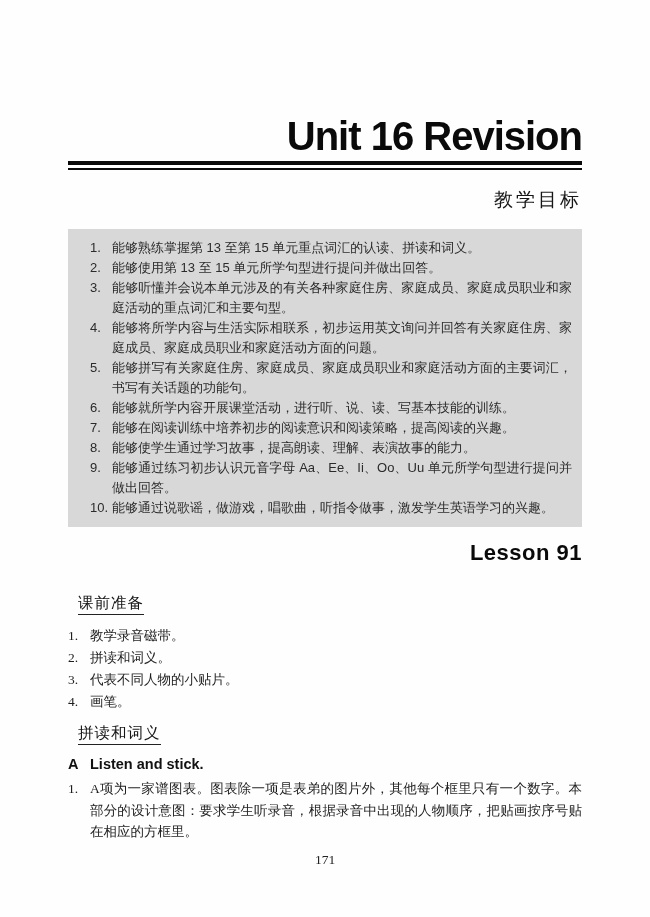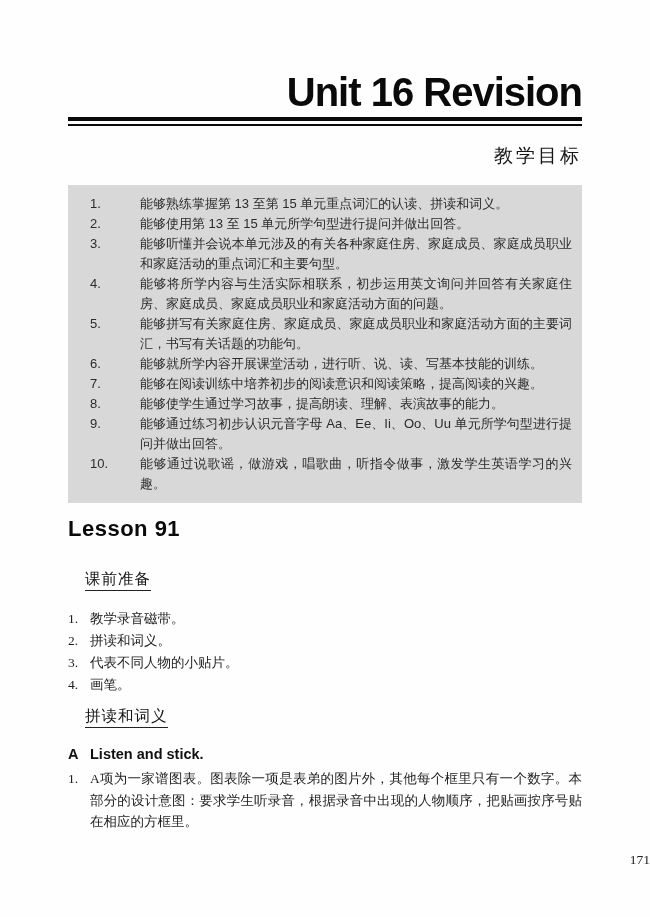--- a/index.html
+++ b/index.html
@@ -6,23 +6,23 @@
   .page{
     position:relative;
     width:650px;height:917px;
     background:#fefefe;
     color:#1e1e1e;
     font-family:"Liberation Serif",serif;
     overflow:hidden;
   }
   .content{
     position:absolute;
-    left:68px;top:8px;
+    left:68px;top:0;
     width:514px;
-    padding-top:64px;
+    padding-top:116px;
   }
   
   .unit-title{
     margin:0;
     font-family:"Liberation Sans",sans-serif;
     font-weight:bold;
     font-size:40px;
     line-height:40px;
     letter-spacing:-1px;
     text-align:right;
@@ -47,40 +47,40 @@
     margin-top:17px;
     background:#d8d8d8;
     padding:9px 10px 9px 0;
     font-family:"Liberation Sans",sans-serif;
     font-size:13px;
     line-height:20px;
     color:#2b2b2b;
   }
   .obj-row{display:flex;padding-left:22px;}
   .obj-row .n{flex:0 0 22px;}
-  .obj-row .t{flex:1;text-align:justify;margin-left:28px;}
+  .obj-row .t{flex:1;text-align:justify;}
   
   .lesson-heading{
     margin:13px 0 0;
     font-family:"Liberation Sans",sans-serif;
     font-weight:bold;
     font-size:22px;
     line-height:26px;
     letter-spacing:0.5px;
-    text-align:left;
+    text-align:right;
     color:#0a0a0a;
   }
   
   .sec-heading{
     font-size:15.5px;
     font-weight:normal;
     letter-spacing:1px;
     line-height:19px;
     color:#161616;
-    margin:17px;
+    margin:10px;
   }
   .sec-heading span{
     display:inline-block;
     border-bottom:1.5px solid #222;
     padding-bottom:2px;
   }
   .prep-heading{margin-top:27px;}
   .content-heading{margin-top:10px;}
   
   .flow-list{margin-top:4px;}
@@ -103,21 +103,21 @@
     display:flex;
     font-size:13.5px;
     line-height:21.5px;
   }
   .activity-item .n{flex:0 0 22px;}
   .activity-item .t{flex:1;text-align:justify;}
   
   .page-num{
     position:absolute;
     top:852px;left:0;right:0;
-    text-align:right;
+    text-align:center;
     font-size:13.5px;
     color:#222;
   }
 </style>
 </head>
 <body>
 
 <div class="page">
   <div class="content">
 

